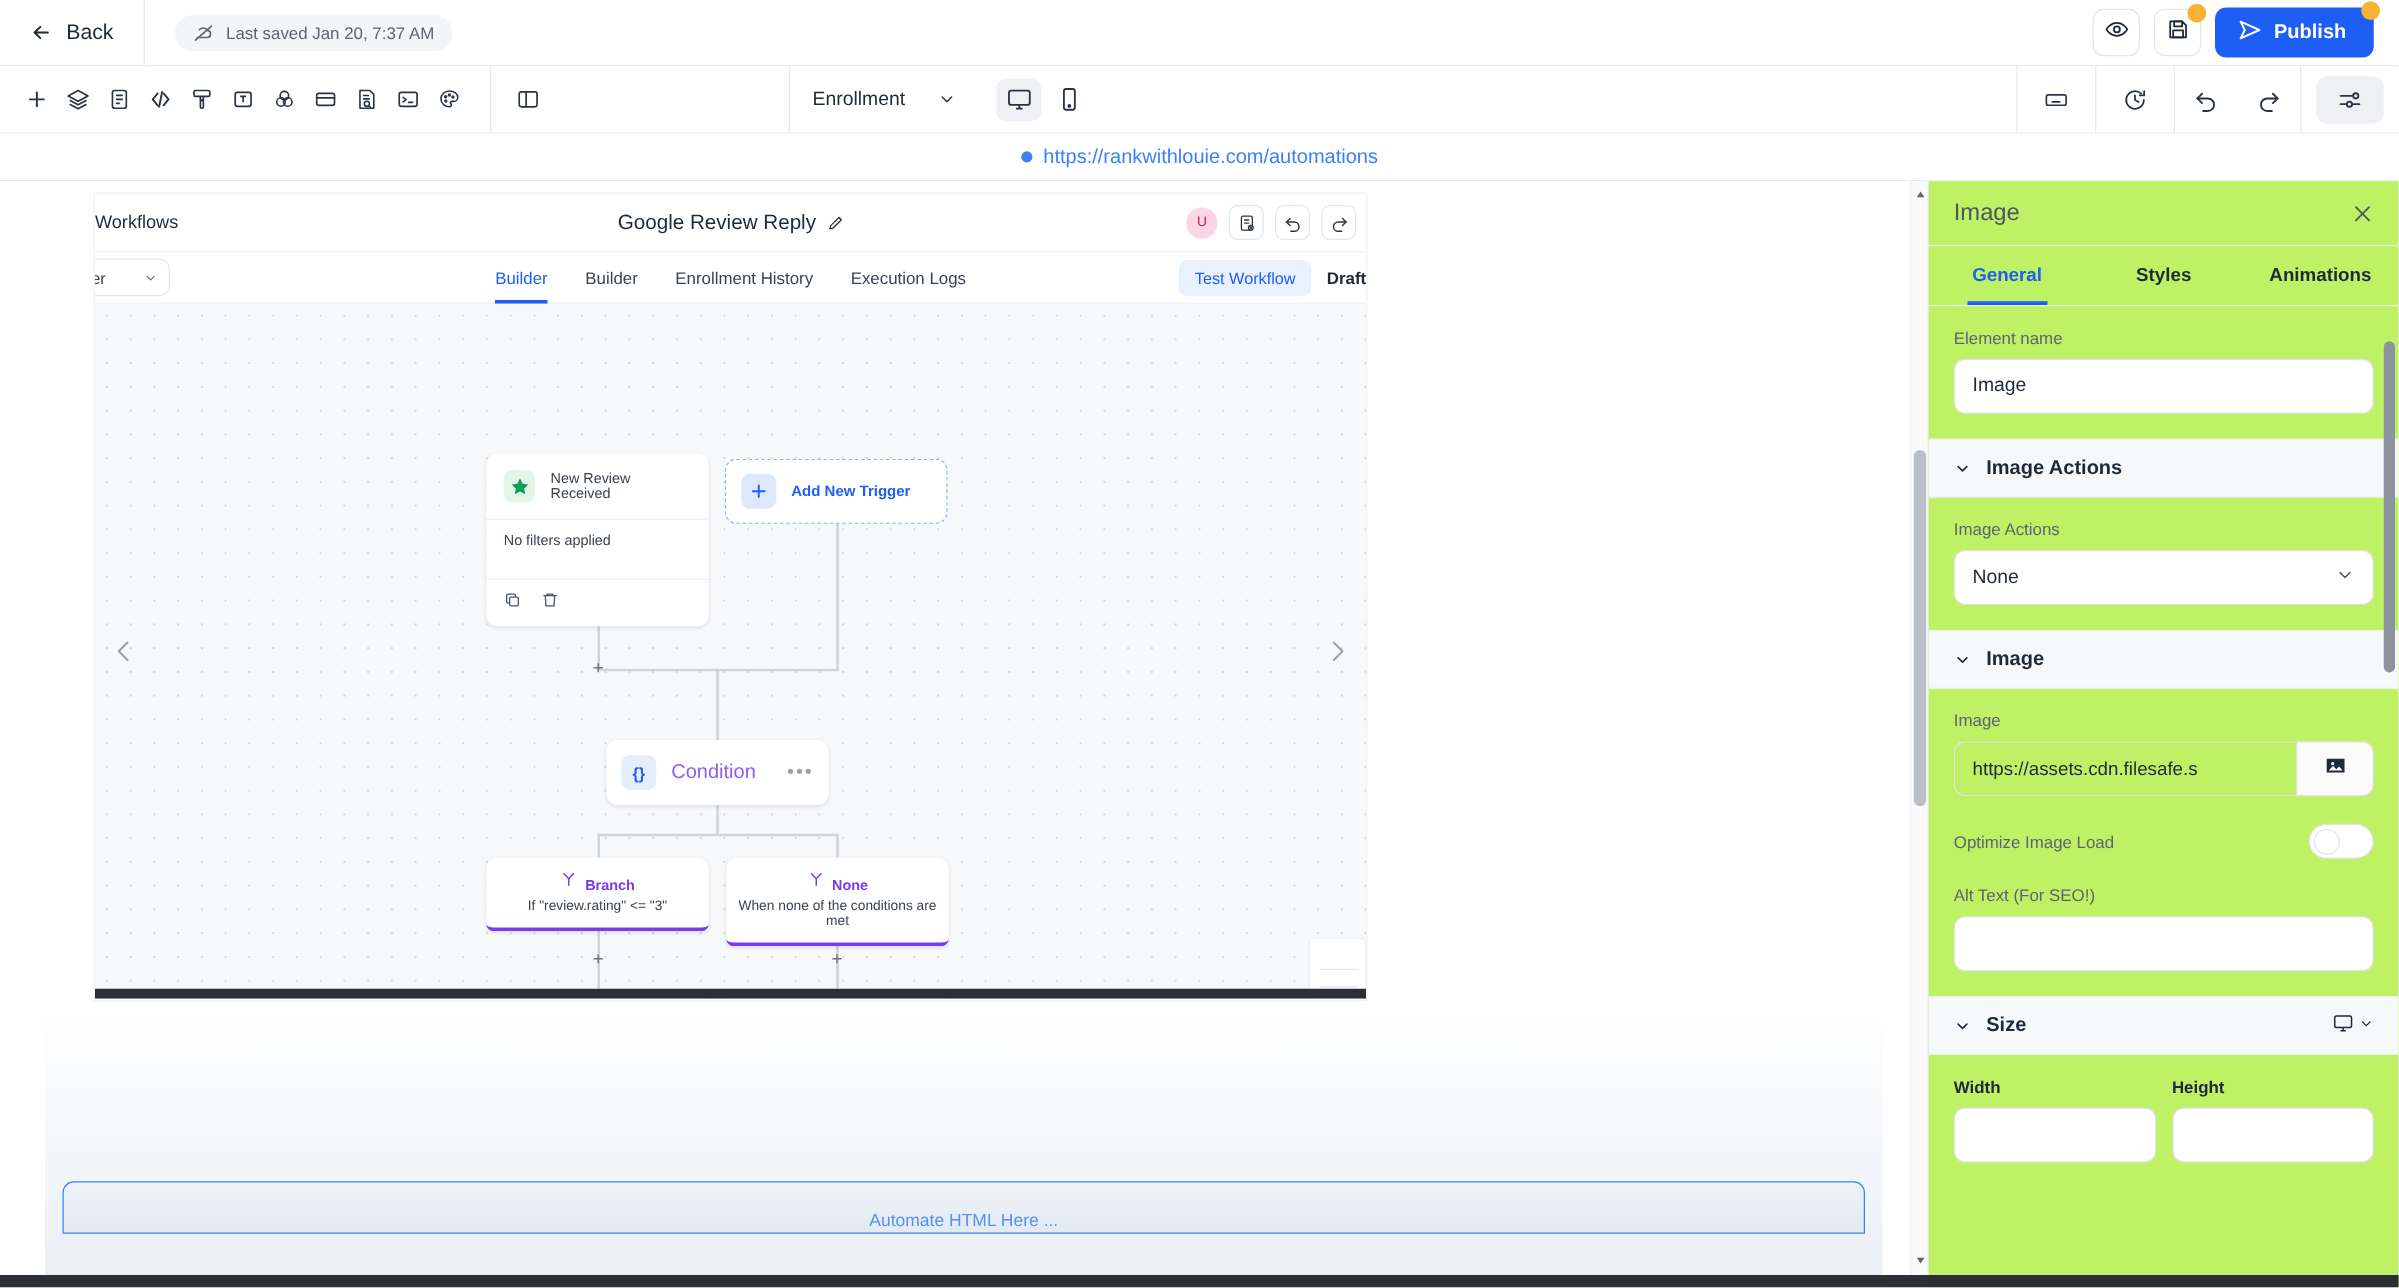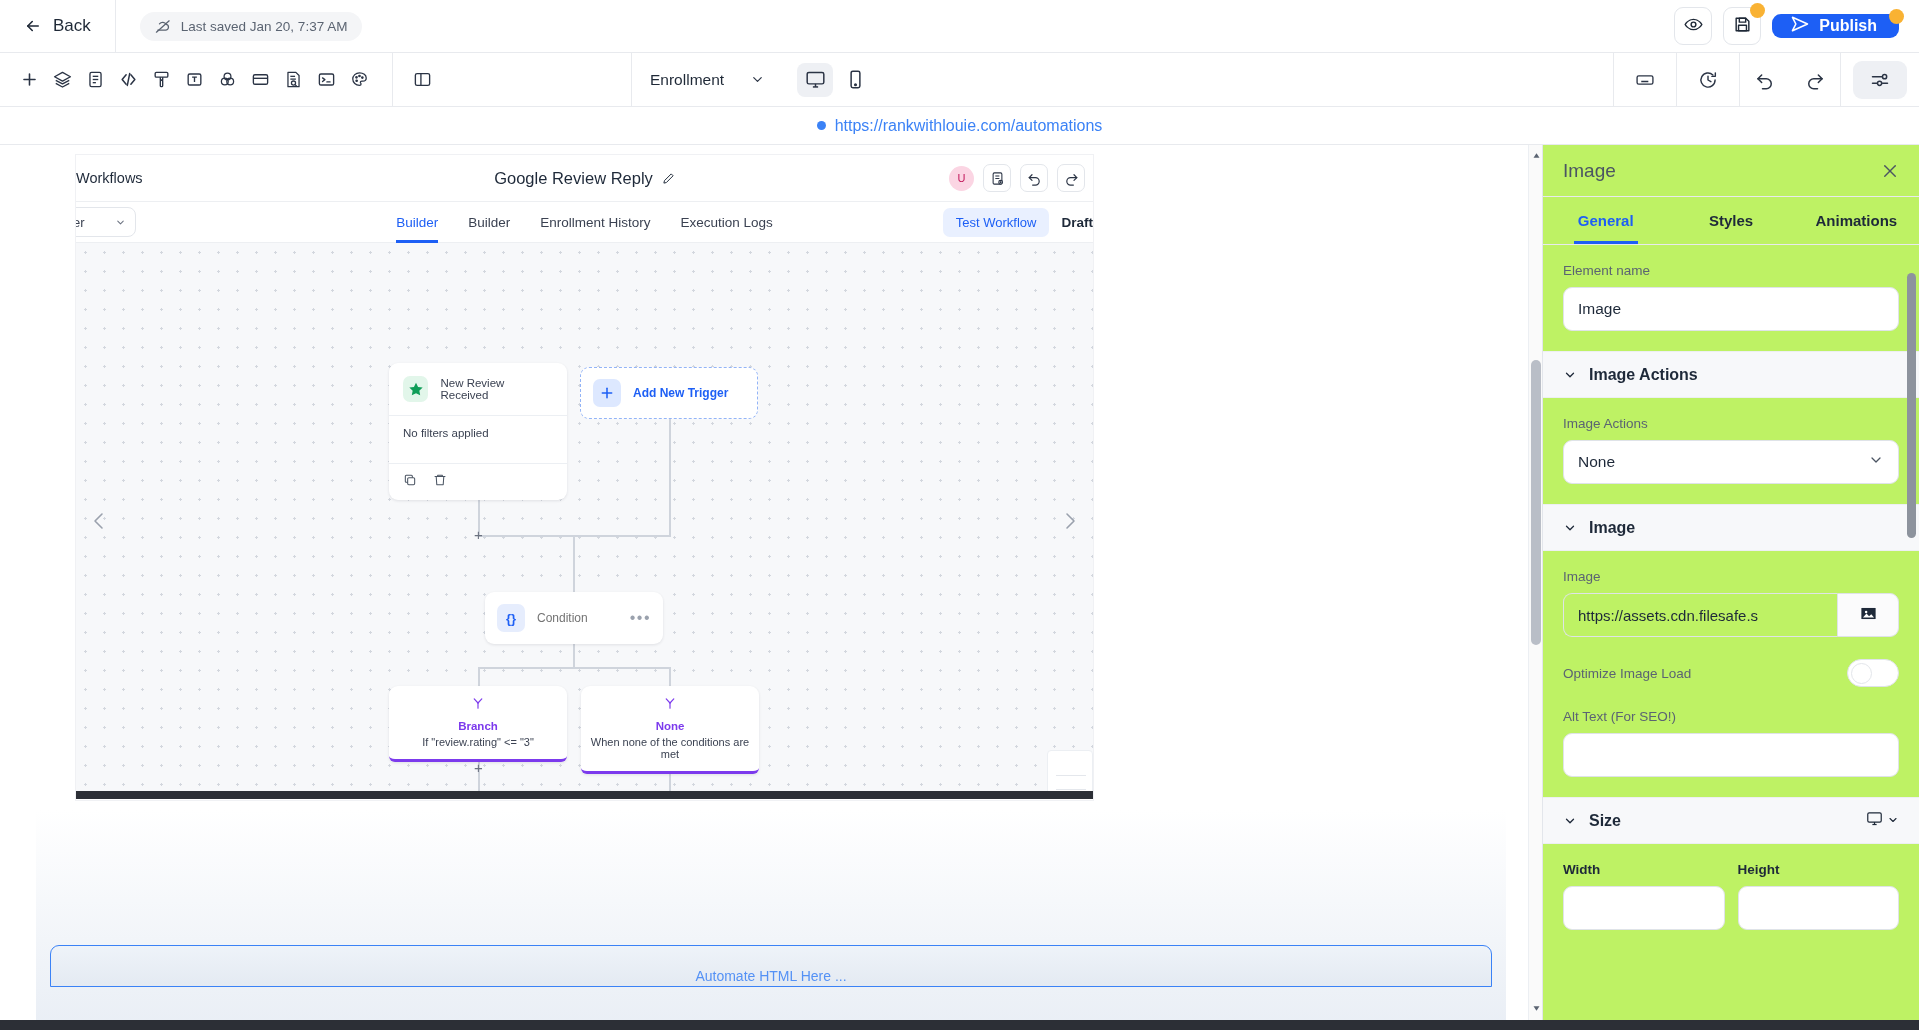--- a/index.html
+++ b/index.html
@@ -39,21 +39,21 @@
     margin-left: auto; display: flex; align-items: center; gap: 11px;
     padding-right: 20px;
   }
   .icon-sq {
     width: 38px; height: 38px; border: 1px solid #e3e6eb; border-radius: 9px;
     display: flex; align-items: center; justify-content: center;
     background: #fff; cursor: pointer; position: relative;
   }
   .icon-sq svg { width: 19px; height: 19px; }
   .publish-btn {
-    height: 24px; padding: 0 22px 0 18px;
+    height: 40px; padding: 0 22px 0 18px;
     background: #1d5ff5; color: #fff; border-radius: 9px;
     display: flex; align-items: center; gap: 9px;
     font-size: 16px; font-weight: 600; cursor: pointer;
     position: relative;
   }
   .publish-btn svg { width: 20px; height: 20px; }
   .dot-badge {
     position: absolute; top: -5px; right: -5px;
     width: 15px; height: 15px; border-radius: 50%;
     background: #f9b233;
@@ -233,27 +233,27 @@
 
   .condition-node {
     left: 409px; top: 349px; width: 178px; height: 52px;
     display: flex; align-items: center; gap: 12px; padding: 0 12px;
   }
   .cn-icon {
     width: 28px; height: 28px; border-radius: 7px; background: #e6edfd;
     display:flex; align-items:center; justify-content:center;
     color: #1d5ff5; font-size: 13px; font-weight: 700;
   }
-  .cn-label { font-size: 12px; color: #737373; }
+  .cn-label { font-size: 16px; color: #8b5cf6; }
   .dots-menu { margin-left: auto; color: #9aa1ad; font-size: 16px; letter-spacing: 1.5px; cursor:pointer; }
 
   .branch-node { top: 443px; width: 178px; border-bottom: 3px solid #7c3aed; border-radius: 9px 9px 6px 6px;}
   .branch-node.b1 { left: 313px; }
   .branch-node.b2 { left: 505px; }
-  .bn-head { display: flex; align-items: center; justify-content: center; gap: 6px; padding: 10px 0 2px; flex-direction: column; }
+  .bn-head { display: flex; align-items: flex-end; justify-content: center; gap: 6px; padding: 10px 0 2px; }
   .bn-head svg { width: 14px; height: 14px; }
   .bn-title { font-size: 11.5px; color: #7c3aed; font-weight: 700; }
   .bn-desc { text-align: center; font-size: 11px; color: #3b4252; padding: 2px 6px 11px; }
 
   .action-node { top: 548px; width: 178px; height: 46px; display: flex; align-items: center; gap: 11px; padding: 0 11px; }
   .action-node.a1 { left: 313px; }
   .action-node.a2 { left: 505px; }
   .an-label { font-size: 10.5px; color: #3b4252; line-height: 1.32; }
 
   .plus-node {

